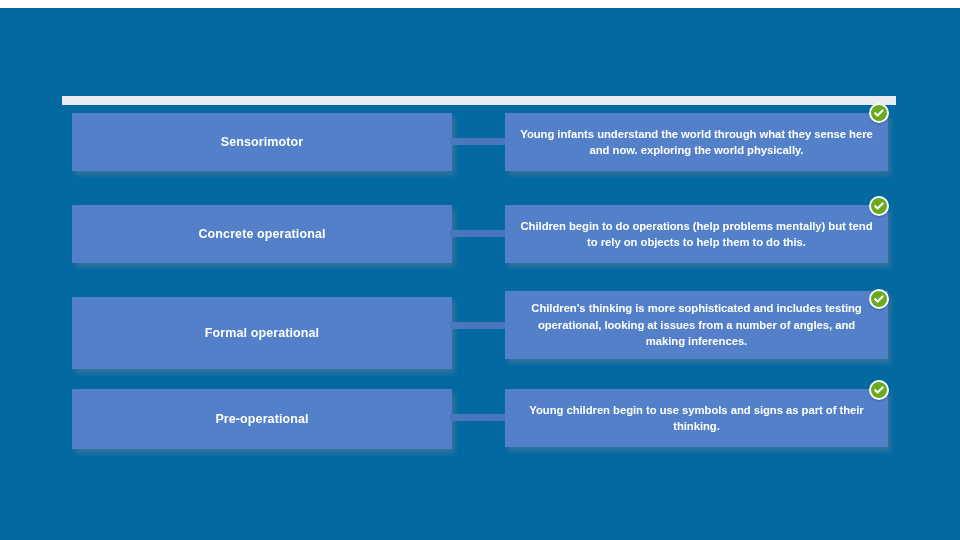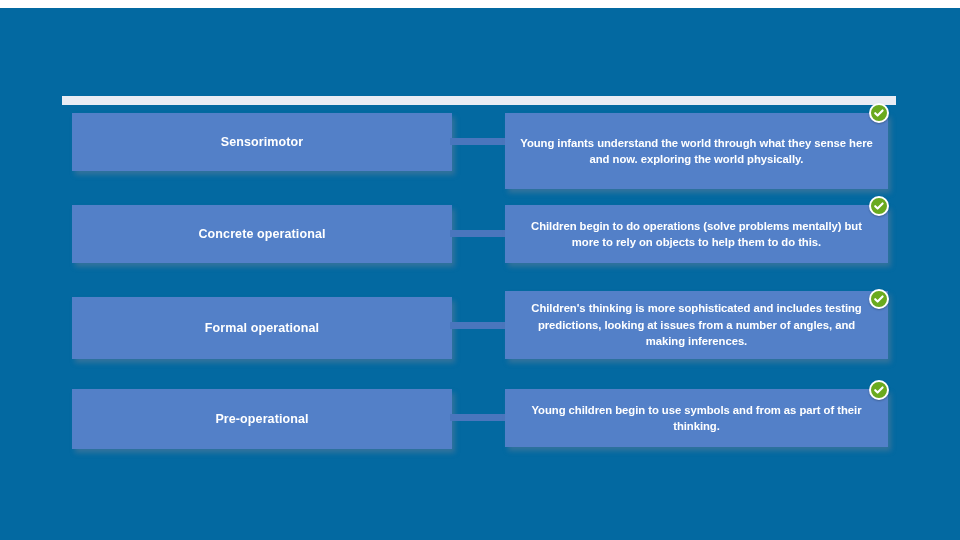--- a/index.html
+++ b/index.html
@@ -99,30 +99,30 @@
     align-items: center;
     justify-content: center;
     box-shadow: 0 1px 2px rgba(0,0,0,0.25);
   }
   .check-icon svg {
     display: block;
   }
 
   
   .r1 .stage-box { top: 105px; height: 58px; }
-  .r1 .desc-box  { top: 105px; height: 76px; justify-content: center; }
+  .r1 .desc-box  { top: 105px; height: 58px; justify-content: center; }
   .r1 .connector { top: 130px; }
   .r1 .check-icon{ left: 869px; top: 95px; }
 
   .r2 .stage-box { top: 197px; height: 58px; text-align: right; }
   .r2 .desc-box  { top: 197px; height: 58px; }
   .r2 .connector { top: 222px; }
   .r2 .check-icon{ left: 869px; top: 188px; }
 
-  .r3 .stage-box { top: 289px; height: 62px; }
+  .r3 .stage-box { top: 289px; height: 72px; }
   .r3 .desc-box  { top: 283px; height: 68px; }
   .r3 .connector { top: 314px; }
   .r3 .check-icon{ left: 869px; top: 281px; }
 
   .r4 .stage-box { top: 381px; height: 60px; }
   .r4 .desc-box  { top: 381px; height: 58px; }
   .r4 .connector { top: 406px; }
   .r4 .check-icon{ left: 869px; top: 372px; }
 </style>
 </head>
@@ -146,51 +146,51 @@
       </svg>
     </div>
   </div>
 
   <div class="row r2">
     <div class="stage-box">
       <span>Concrete operational</span>
     </div>
     <div class="connector"></div>
     <div class="desc-box">
-      <span class="desc-text">Children begin to do operations (solve problems mentally) but more to rely on objects to help them to do this.</span>
+      <span class="desc-text">Children begin to do operations (help problems mentally) but tend to rely on objects to help them to do this.</span>
     </div>
     <div class="check-icon">
       <svg width="12" height="12" viewBox="0 0 12 12" aria-hidden="true">
         <path d="M2.2 6.2 L4.6 8.6 L9.6 3.4" fill="none" stroke="#ffffff" stroke-width="2.1" stroke-linecap="round" stroke-linejoin="round"></path>
       </svg>
     </div>
   </div>
 
   <div class="row r3">
     <div class="stage-box">
       <span>Formal operational</span>
     </div>
     <div class="connector"></div>
     <div class="desc-box">
-      <span class="desc-text">Children's thinking is more sophisticated and includes testing predictions, looking at issues from a number of angles, and making inferences.</span>
+      <span class="desc-text">Children's thinking is more sophisticated and includes testing operational, looking at issues from a number of angles, and making inferences.</span>
     </div>
     <div class="check-icon">
       <svg width="12" height="12" viewBox="0 0 12 12" aria-hidden="true">
         <path d="M2.2 6.2 L4.6 8.6 L9.6 3.4" fill="none" stroke="#ffffff" stroke-width="2.1" stroke-linecap="round" stroke-linejoin="round"></path>
       </svg>
     </div>
   </div>
 
   <div class="row r4">
     <div class="stage-box">
       <span>Pre-operational</span>
     </div>
     <div class="connector"></div>
     <div class="desc-box">
-      <span class="desc-text">Young children begin to use symbols and from as part of their thinking.</span>
+      <span class="desc-text">Young children begin to use symbols and signs as part of their thinking.</span>
     </div>
     <div class="check-icon">
       <svg width="12" height="12" viewBox="0 0 12 12" aria-hidden="true">
         <path d="M2.2 6.2 L4.6 8.6 L9.6 3.4" fill="none" stroke="#ffffff" stroke-width="2.1" stroke-linecap="round" stroke-linejoin="round"></path>
       </svg>
     </div>
   </div>
 
 </div>
 

